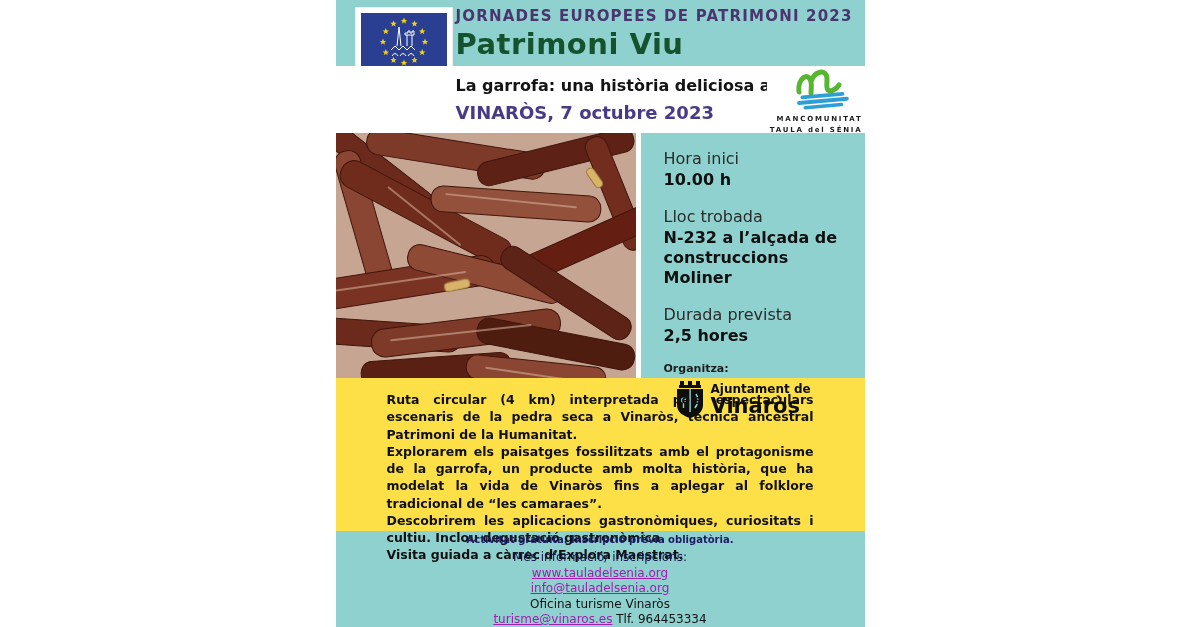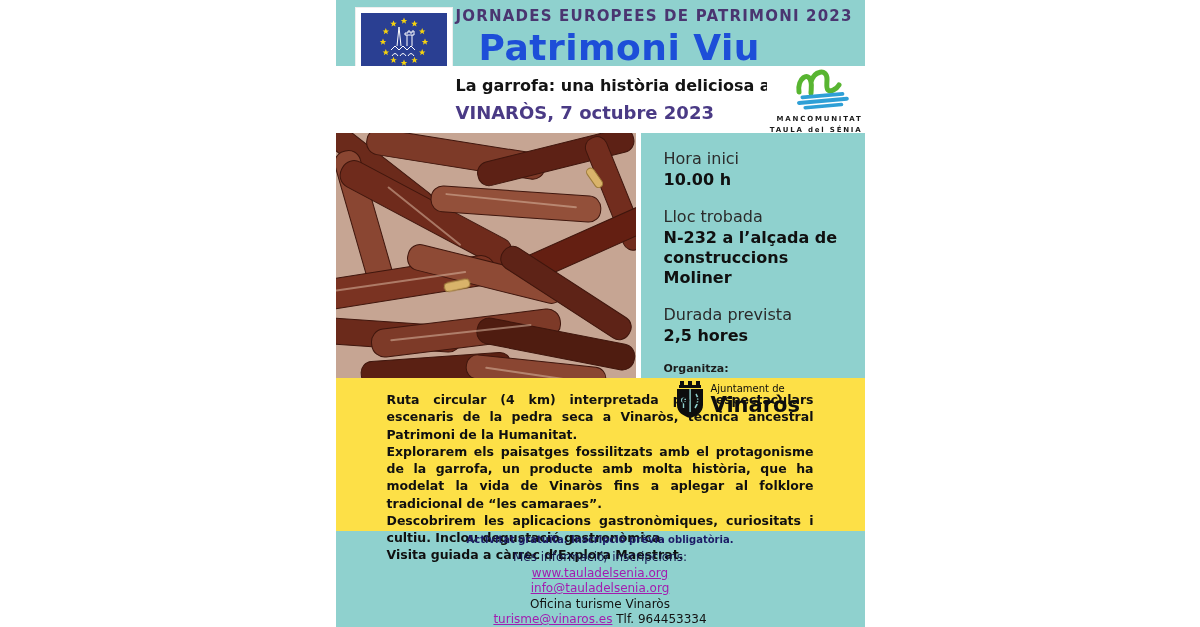--- a/index.html
+++ b/index.html
@@ -4,21 +4,21 @@
 <style>
   * { margin:0; padding:0; box-sizing:border-box; }
   html,body { width:1200px; height:627px; background:#ffffff; overflow:hidden;
               font-family:"DejaVu Sans", sans-serif; }
   .page { width:1200px; height:463px; position:relative; }
   .flyer { width:529px; height:627px; margin:0 auto; position:relative; background:#ffffff; }
 
   
   .header { height:66px; background:#8fd1ce; padding:7px 0 0 120px; }
   .event-line { font-size:15px; font-weight:bold; letter-spacing:1.2px; color:#4a3570; }
-  .main-title { font-size:36px; font-weight:bold; color:#1d4ed8; margin-top:2px; letter-spacing:0.5px;margin-left:23px; }
+  .main-title { font-size:29px; font-weight:bold; color:#14532d; margin-top:2px; letter-spacing:0.5px; }
 
   
   .eu-box { position:absolute; left:20px; top:8px; width:96px; background:#ffffff;
             padding:5px 5px 6px 5px; text-align:center; box-shadow:0 0 0 1px #eee; }
   .eu-flag { display:block; margin:0 auto; }
   .eu-text1 { font-size:7px; color:#444; margin-top:4px; padding-bottom:3px; border-bottom:1px solid #999; }
   .eu-text2 { font-size:7px; color:#444; margin-top:3px; line-height:1.35; }
 
   
   .subheader { height:62px; background:#ffffff; padding:10px 0 0 120px; position:relative; }
@@ -32,21 +32,21 @@
   .photo-row { margin-top:5px; height:245px; display:flex; background:#ffffff;justify-content:center; }
   .photo { width:300px; height:245px; flex:none; }
   .gap { width:5px; flex:none; background:#fff; }
   .info-panel { flex:1; background:#8fd1ce; padding:16px 10px 0 23px; color:#1c1c1c; }
   .info-label { font-size:16px; color:#2b2b2b; }
   .info-value { font-size:16px; font-weight:bold; color:#101010; line-height:1.25; margin-top:2px; }
   .info-block { margin-bottom:17px; }
   .organitza { font-size:11px; font-weight:bold; color:#1c1c1c; margin-top:16px; }
   .ajt { display:flex; align-items:center; margin:6px 0 0 12px; }
   .ajt-text { margin-left:7px; color:#0d0d0d; line-height:1; }
-  .ajt-small { font-size:10px; font-weight:normal; }
+  .ajt-small { font-size:12px; font-weight:bold; }
   .ajt-big { font-size:21px; font-weight:bold; margin-top:1px; }
 
   
   .description { height:153px; background:#fde047; padding:13px 51px 0 51px; }
   .description p { font-size:12.5px; font-weight:bold; color:#101010; line-height:1.38;
                    text-align:justify; white-space:pre-line; }
 
   
   .footer { height:96px; background:#8fd1ce; text-align:center; padding-top:3px; }
   .notice { font-size:10px; font-weight:bold; color:#1b1b66; margin-bottom:5px; }

